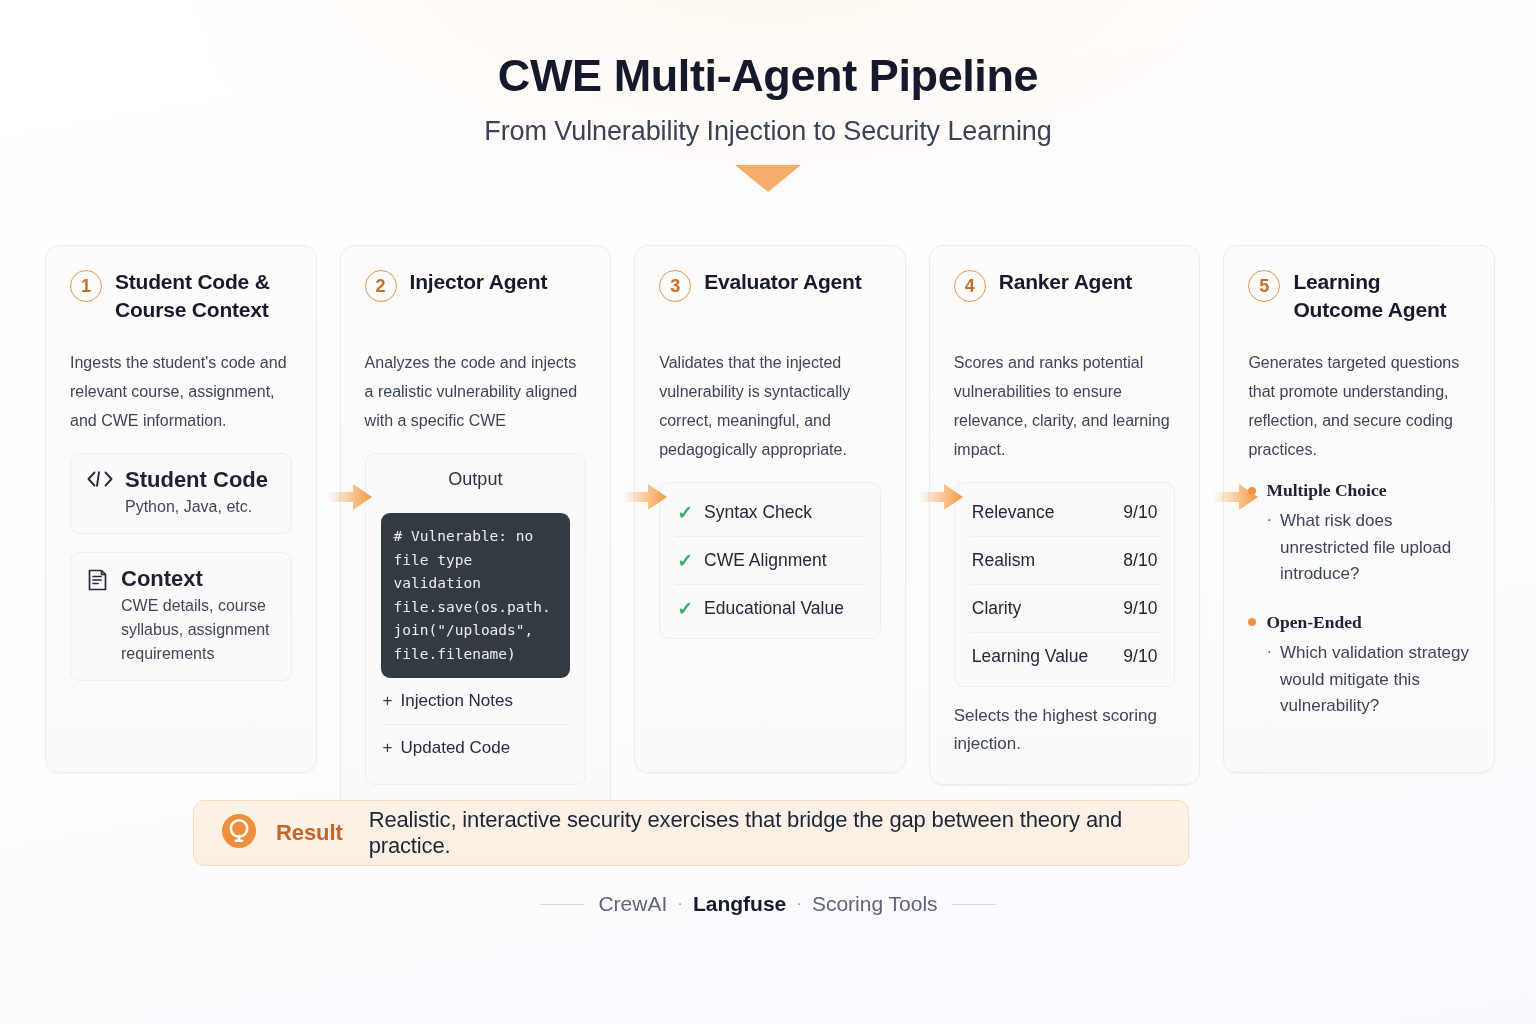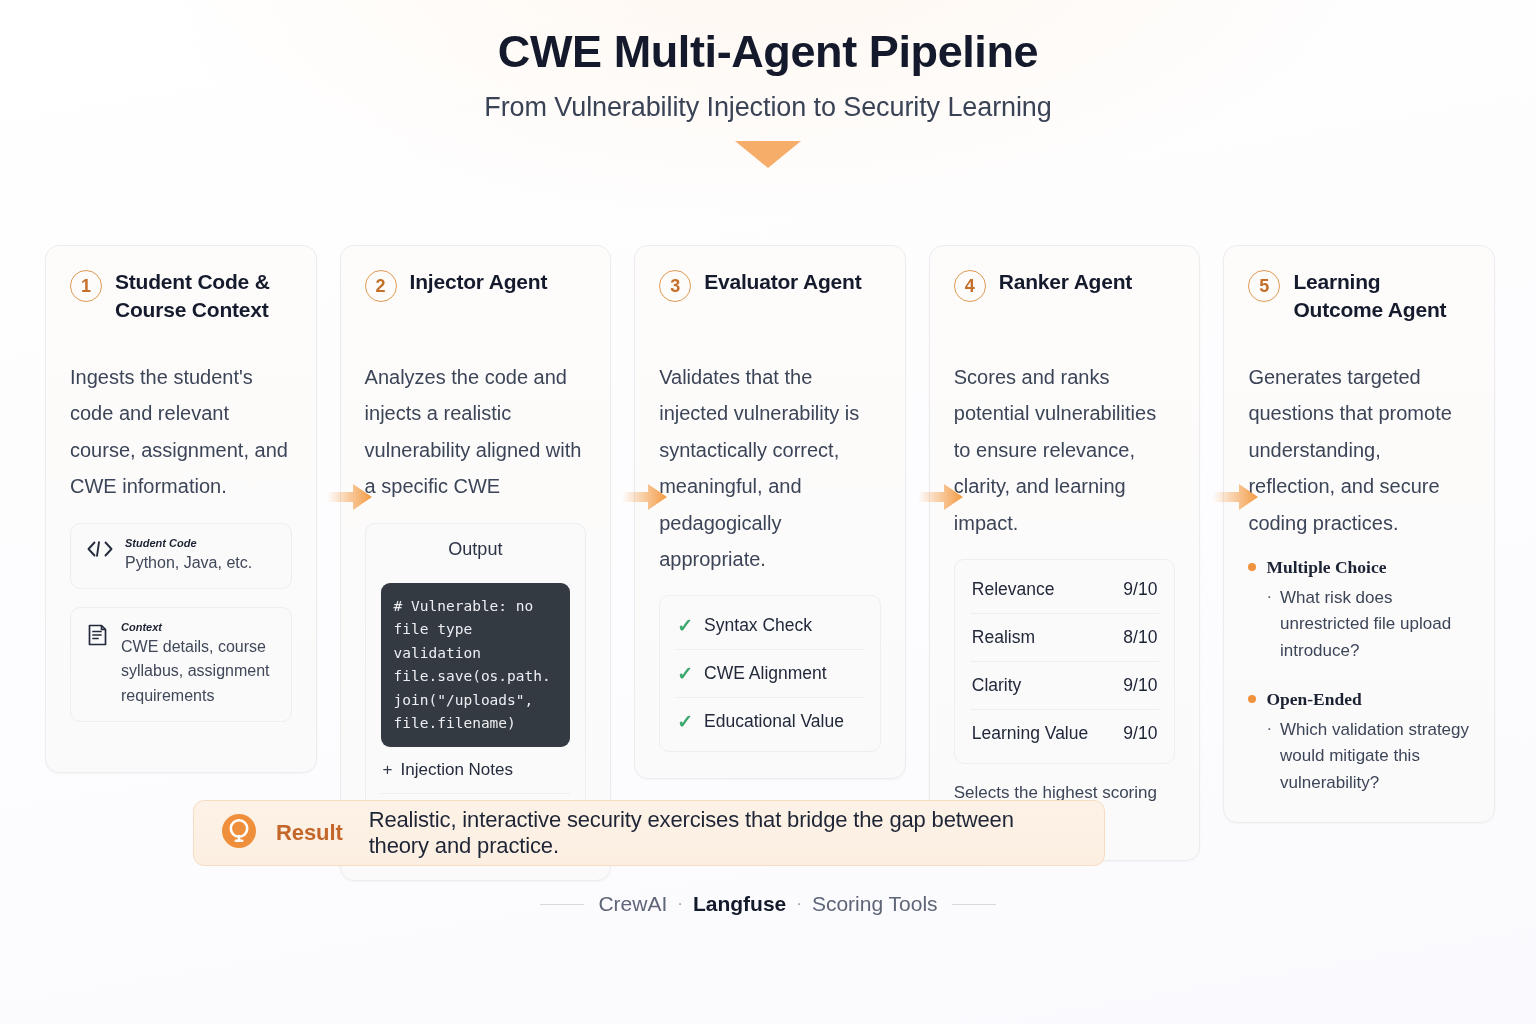--- a/index.html
+++ b/index.html
@@ -19,21 +19,21 @@
     -webkit-font-smoothing: antialiased;
   }
 
   .page {
     position: relative;
     width: 1536px;
     height: 1024px;
   }
 
   
-  .header { text-align: center; padding-top: 26px; }
+  .header { text-align: center; padding-top: 50px; }
 
   .title {
     font-size: 45px;
     font-weight: 700;
     letter-spacing: -0.4px;
     color: #141a2c;
     line-height: 1.15;
   }
 
   .subtitle {
@@ -98,40 +98,40 @@
 
   .card-title {
     font-size: 21px;
     font-weight: 700;
     line-height: 1.32;
     color: #151b2d;
     letter-spacing: -0.2px;
   }
 
   .card-desc {
-    margin-top: 25px;
-    font-size: 20px;
+    margin-top: 14px;
+    font-size: 16px;
     line-height: 1.82;
     color: #3c4558;
   }
 
   
   .panel {
     margin-top: 18px;
     background: #fbfafa;
     border: 1px solid #eeedef;
     border-radius: 10px;
     padding: 13px 15px;
   }
 
   .panel-tight { padding: 6px 15px; }
 
   .feature { display: flex; gap: 11px; align-items: flex-start; }
   .feature-icon { flex: none; margin-top: 2px; }
-  .feature-title { font-size: 11px; font-weight: 700; color: #1c2233; font-style: italic; }
+  .feature-title { font-size: 22px; font-weight: 700; color: #1c2233; }
   .feature-sub { font-size: 16px; line-height: 1.52; color: #3f4759; margin-top: 2px; }
 
   .panel-label {
     text-align: center;
     font-size: 18px;
     color: #2b3346;
     padding: 2px 0 11px;
   }
 
   .code-block {
@@ -221,21 +221,21 @@
     width: 46px;
     height: 28px;
     pointer-events: none;
   }
 
   
   .result {
     position: absolute;
     left: 193px;
     top: 800px;
-    width: 912px;
+    width: 996px;
     height: 66px;
     background: linear-gradient(180deg, #fdf2e7 0%, #fcefe2 100%);
     border: 1px solid #f7dcc2;
     border-radius: 11px;
     display: flex;
     align-items: center;
     padding: 0 26px;
     gap: 18px;
   }
 

